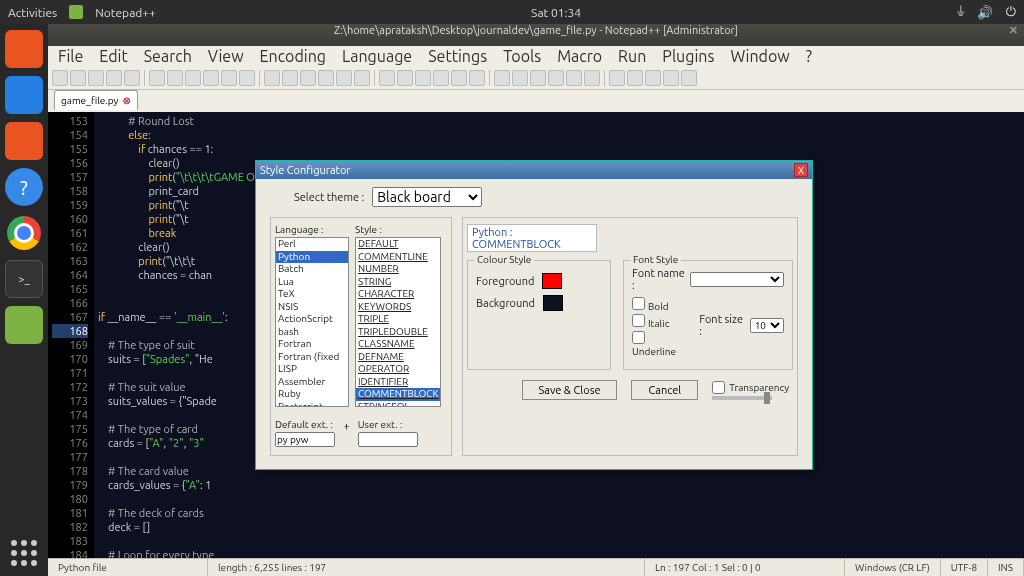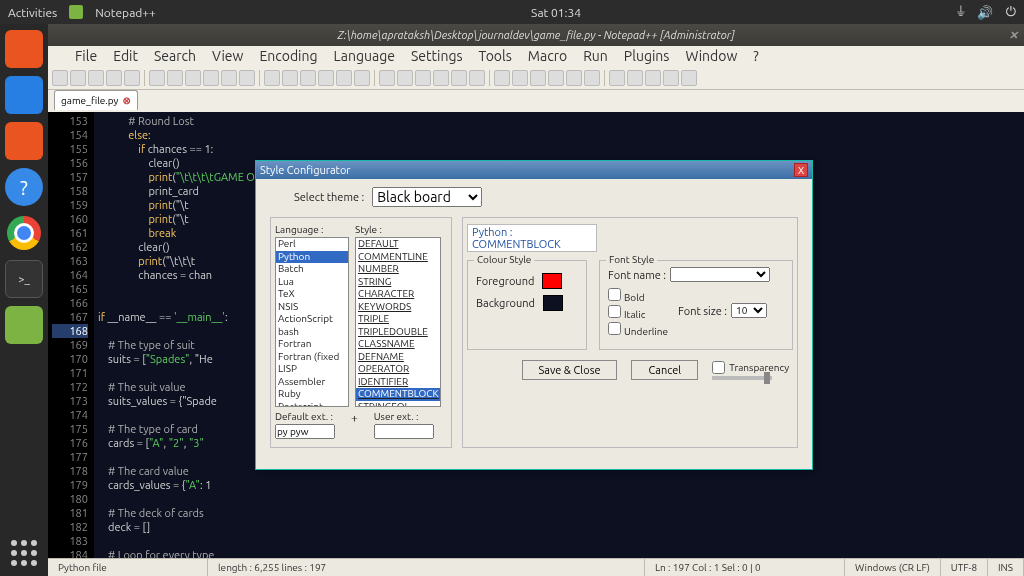--- a/index.html
+++ b/index.html
@@ -21,23 +21,23 @@
 .dock-help { background:#3689e6; border-radius:50%; }
 .dock-chrome { width:34px; height:34px; border-radius:50%; background:conic-gradient(#ea4335 0 120deg,#fbbc05 120deg 240deg,#34a853 240deg 360deg); display:flex; align-items:center; justify-content:center; }
 .dock-chrome::after { content:""; width:14px; height:14px; background:#4285f4; border:3px solid #fff; border-radius:50%; }
 .dock-term { background:#333; border:1px solid #555; }
 .dock-npp { background:#7cb342; }
 .dock-apps { position:absolute; bottom:10px; display:grid; grid-template-columns:repeat(3,6px); grid-template-rows:repeat(3,6px); gap:4px; }
 .dock-apps span { background:#ccc; border-radius:50%; }
 
 
 .app { position:absolute; left:48px; top:24px; right:0; bottom:0; background:#3c3b37; display:flex; flex-direction:column; }
-.titlebar { height:22px; background:linear-gradient(#4a4944,#3c3b37); color:#ddd; font-size:11px; display:flex; align-items:center; justify-content:center; position:relative;font-style:italic; }
+.titlebar { height:22px; background:linear-gradient(#4a4944,#3c3b37); color:#ddd; font-size:11px; display:flex; justify-content:center; position:relative; }
 .titlebar .close-x { position:absolute; right:6px; color:#999; font-weight:bold; cursor:pointer; }
-.menubar { height:20px; background:#f0ede5; display:flex; align-items:center; padding:0 21px; font-size:14px; color:#333; gap:4px; }
+.menubar { height:20px; background:#f0ede5; display:flex; align-items:center; padding:0 4px; font-size:16px; color:#333; gap:4px; }
 .menubar span { padding:2px 6px; cursor:pointer; }
 .toolbar { height:24px; background:#f0ede5; border-bottom:1px solid #c0bcb0; display:flex; align-items:center; padding:0 4px; gap:2px; }
 .tbtn { width:16px; height:16px; background:#ddd; border:1px solid #bbb; border-radius:2px; }
 .tsep { width:1px; height:16px; background:#c0bcb0; margin:0 2px; }
 .tabbar { height:22px; background:#f0ede5; display:flex; padding-left:6px; }
 .tab { height:20px; background:#fff; border:1px solid #999; border-bottom:none; padding:2px 6px; font-size:10px; display:flex; align-items:center; gap:4px; border-radius:3px 3px 0 0; }
 .tab .tab-x { color:#c44; font-weight:bold; cursor:pointer; }
 
 .editor { flex:1; background:#0c1021; display:flex; font-family:Consolas,monospace; font-size:11px; overflow:hidden; }
 .gutter { width:46px; background:#000000; color:#888; text-align:right; padding:2px 6px 0 4px; line-height:14px; }
@@ -62,21 +62,21 @@
 .panel { border:1px solid #bbb; background:#ece9e0; padding:6px 4px 8px; }
 .cols { display:flex; gap:10px; }
 .left-panel { width:182px; }
 .right-panel { flex:1; }
 .lbl { font-size:10px; margin-bottom:2px; display:block; }
 .listbox { width:74px; height:170px; background:#fff; border:1px solid #888; overflow:hidden; font-size:10px; }
 .listbox.wide { width:86px;text-decoration:underline; }
 .listbox div { padding:0 2px; line-height:12.5px; cursor:pointer; }
 .listbox .sel { background:#316ac5; color:#fff; }
 .lang-row { display:flex; gap:6px; }
-.ext-row { display:flex; gap:16px; margin-top:4px; }
+.ext-row { display:flex; gap:8px; margin-top:12px; }
 .ext-row input { width:60px; font-size:10px; }
 .ext-row .plus { font-size:12px; }
 
 .context-line { color:#2050a0; background:#fff; border:1px solid #bbb; padding:1px 4px; margin-bottom:8px; display:inline-block; width:130px; }
 .groups { display:flex; gap:12px; }
 .grp { border:1px solid #bbb; padding:6px 8px 10px; position:relative; }
 .grp-title { position:absolute; top:-7px; left:6px; background:#ece9e0; padding:0 3px; font-size:10px; }
 .color-row { display:flex; align-items:center; gap:8px; margin:6px 0; }
 .swatch { width:20px; height:16px; border:1px solid #000; cursor:pointer; }
 .fg { background:#ff0000; }
@@ -310,21 +310,21 @@
           <span class="plus">+</span>
           <div>
             <span class="lbl">User ext. :</span>
             <input value="" style="">
           </div>
         </div>
       </div>
       <div class="panel right-panel">
         <span class="context-line">Python : COMMENTBLOCK</span>
         <div class="groups">
-          <div class="grp" style="width:120px">
+          <div class="grp" style="width:144px">
             <span class="grp-title">Colour Style</span>
             <div class="color-row">
               <span>Foreground</span>
               <div class="swatch fg"></div>
             </div>
             <div class="color-row">
               <span>Background</span>
               <div class="swatch bg"></div>
             </div>
           </div>

